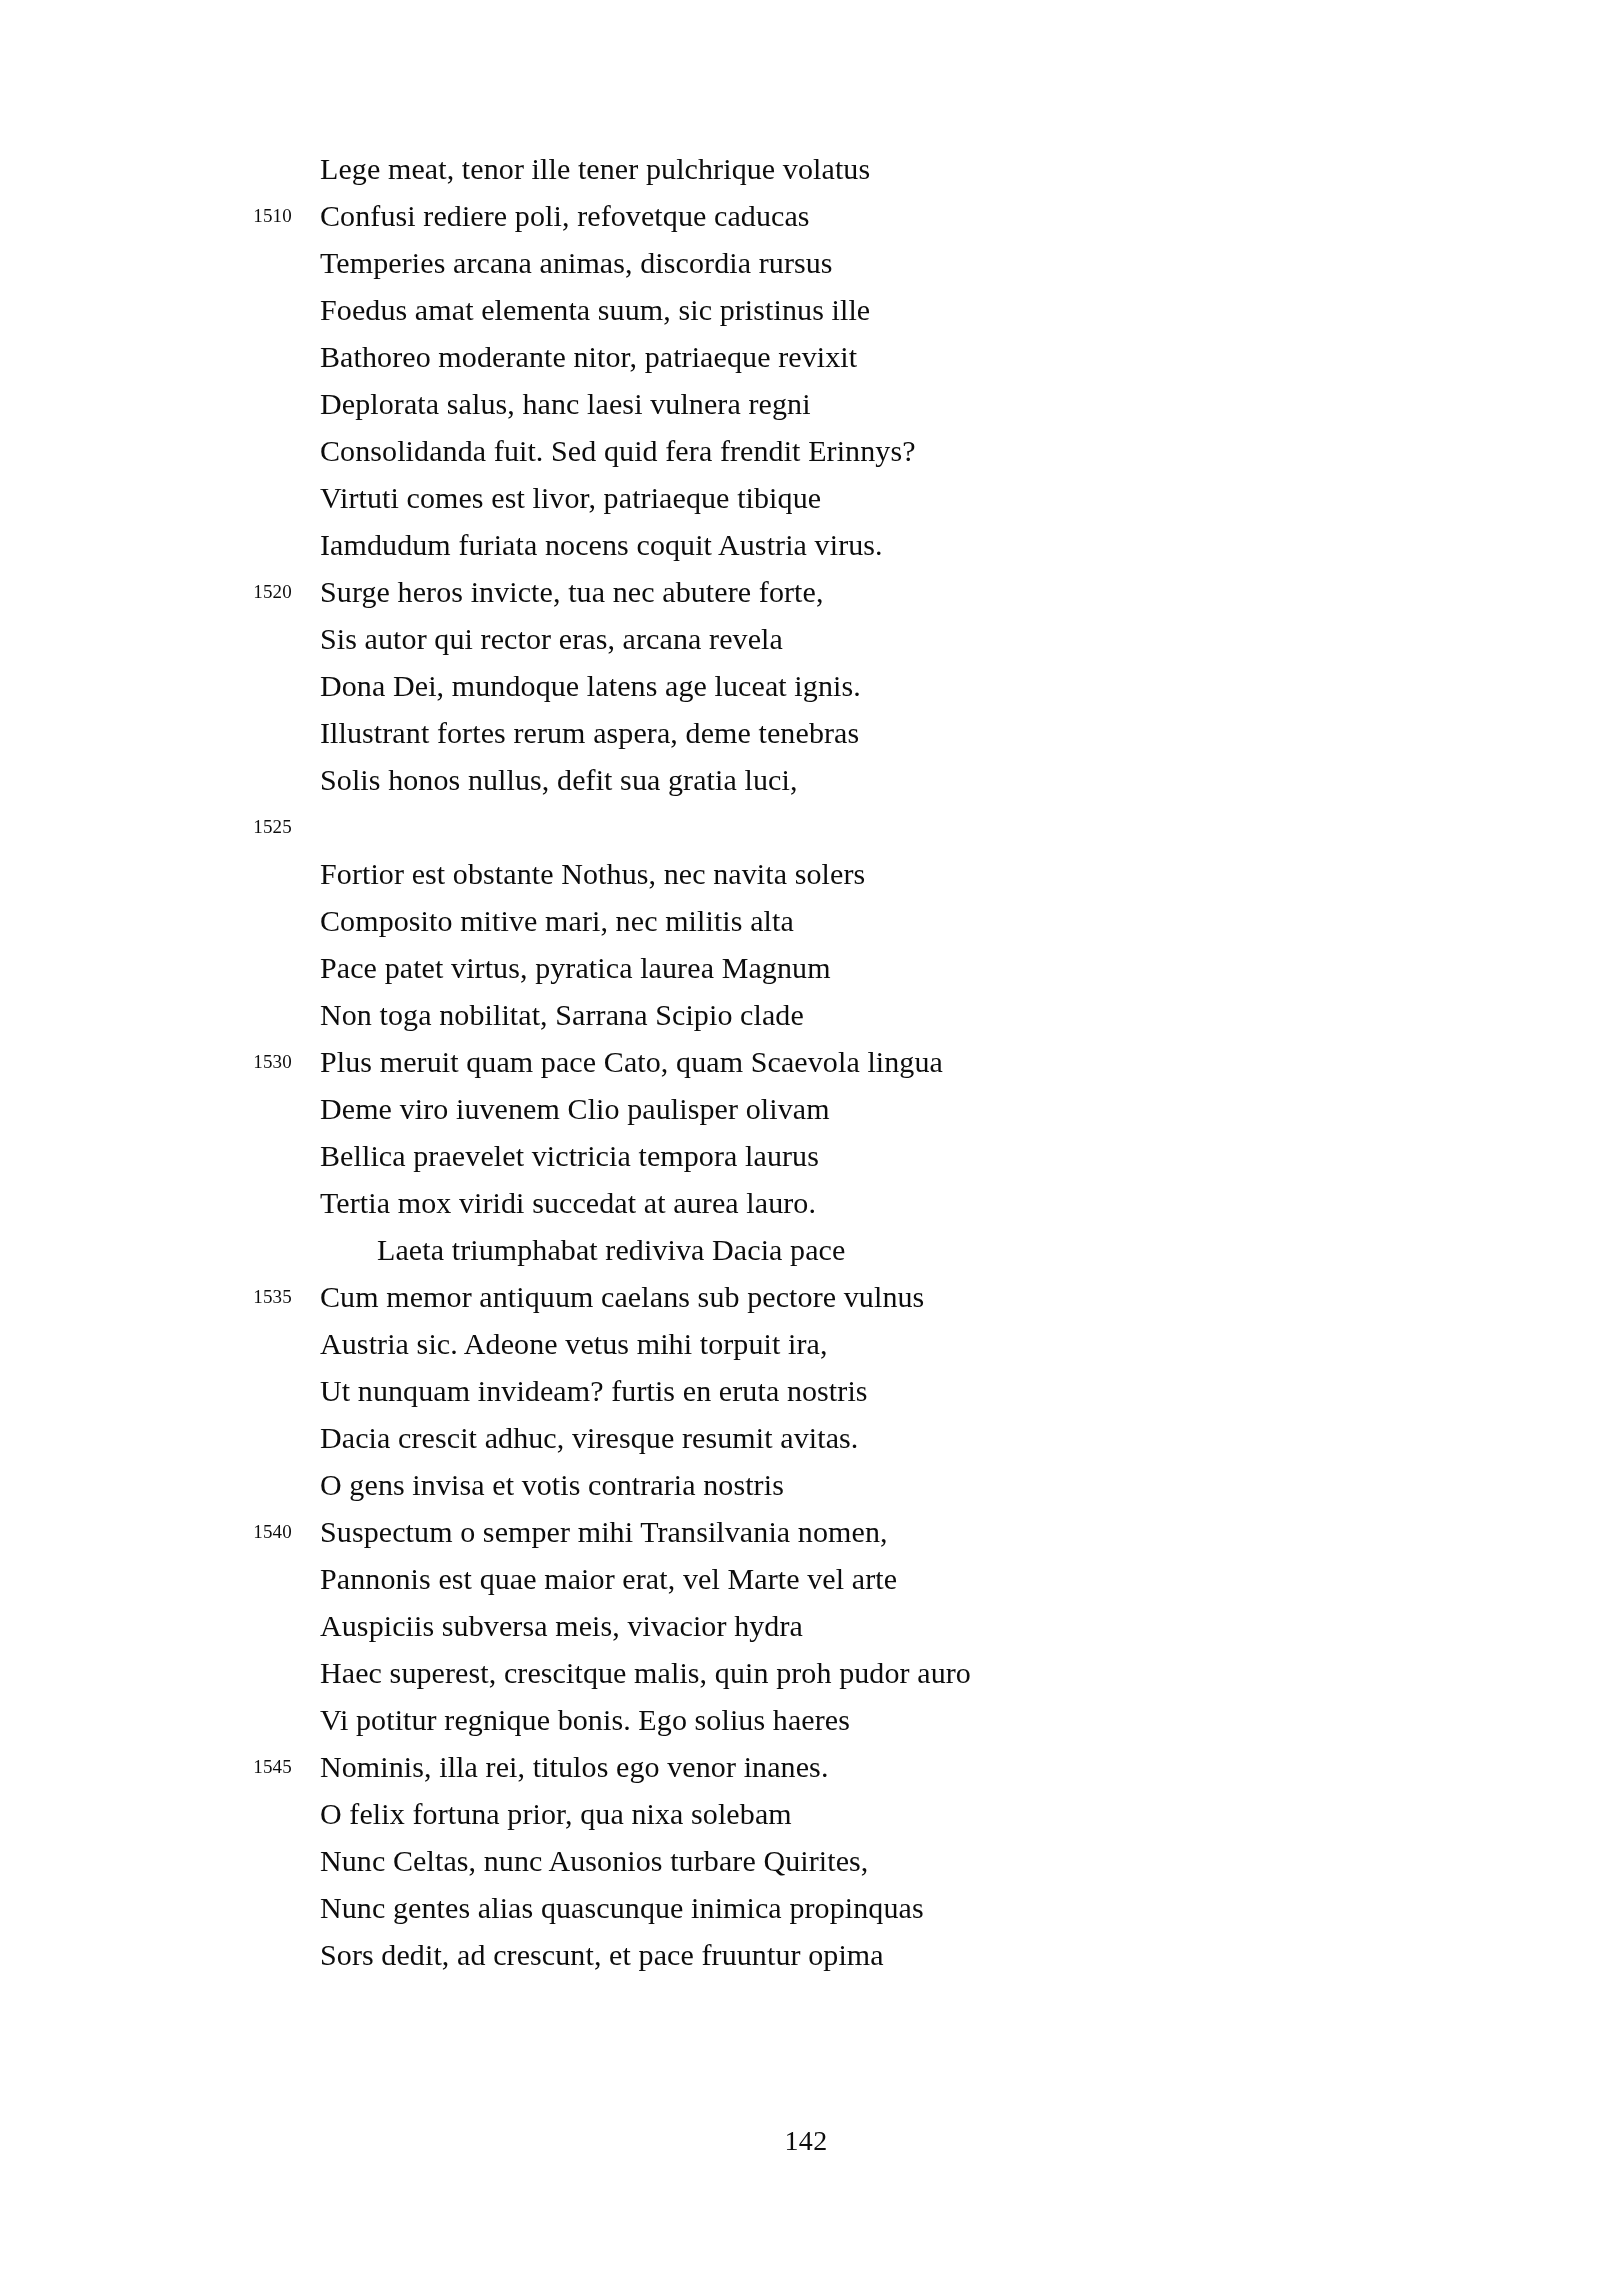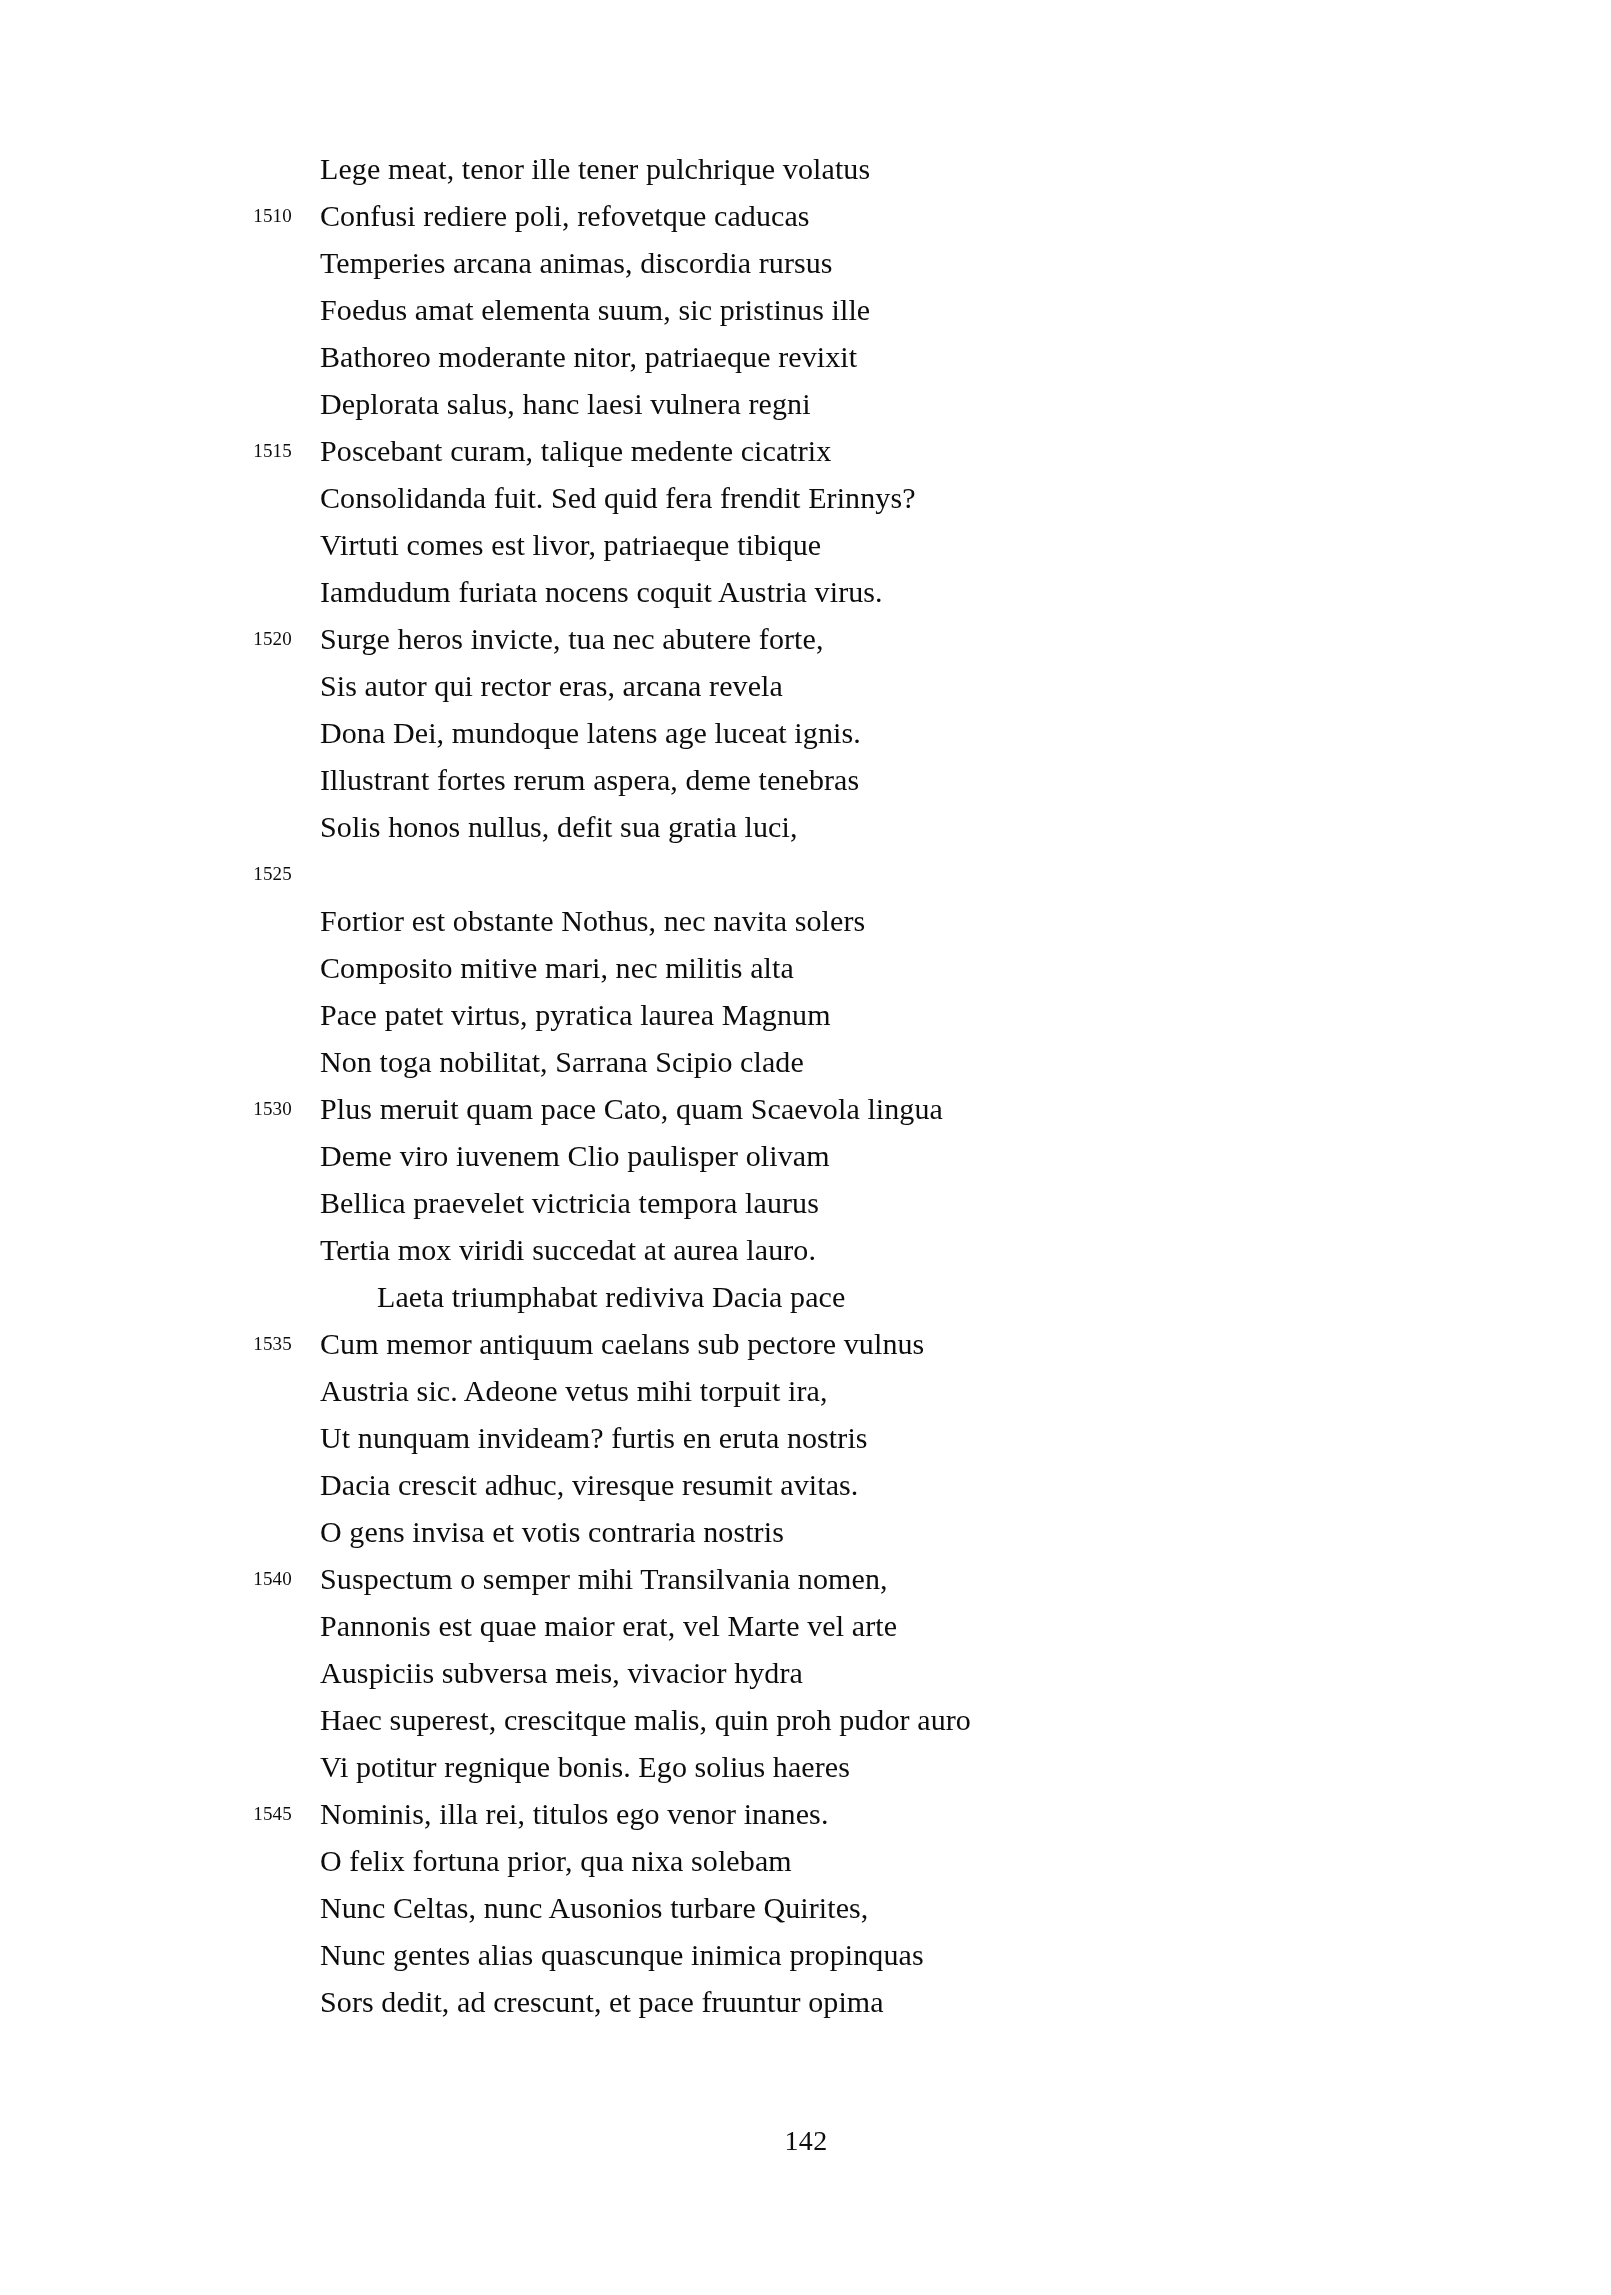--- a/index.html
+++ b/index.html
@@ -97,21 +97,20 @@
 
 <div class="page">
 
   <div class="verse-block">
       <div class="line"><span class="lineno"></span><span class="linetext">Lege meat, tenor ille tener pulchrique volatus</span></div>
       <div class="line"><span class="lineno">1510</span><span class="linetext">Confusi rediere poli, refovetque caducas</span></div>
       <div class="line"><span class="lineno"></span><span class="linetext">Temperies arcana animas, discordia rursus</span></div>
       <div class="line"><span class="lineno"></span><span class="linetext">Foedus amat elementa suum, sic pristinus ille</span></div>
       <div class="line"><span class="lineno"></span><span class="linetext">Bathoreo moderante nitor, patriaeque revixit</span></div>
       <div class="line"><span class="lineno"></span><span class="linetext">Deplorata salus, hanc laesi vulnera regni</span></div>
-      <div class="line"><span class="lineno">1515</span><span class="linetext">Poscebant curam, talique medente cicatrix</span></div>
       <div class="line"><span class="lineno"></span><span class="linetext">Consolidanda fuit. Sed quid fera frendit Erinnys?</span></div>
       <div class="line"><span class="lineno"></span><span class="linetext">Virtuti comes est livor, patriaeque tibique</span></div>
       <div class="line"><span class="lineno"></span><span class="linetext">Iamdudum furiata nocens coquit Austria virus.</span></div>
       <div class="line"><span class="lineno">1520</span><span class="linetext">Surge heros invicte, tua nec abutere forte,</span></div>
       <div class="line"><span class="lineno"></span><span class="linetext">Sis autor qui rector eras, arcana revela</span></div>
       <div class="line"><span class="lineno"></span><span class="linetext">Dona Dei, mundoque latens age luceat ignis.</span></div>
       <div class="line"><span class="lineno"></span><span class="linetext">Illustrant fortes rerum aspera, deme tenebras</span></div>
       <div class="line"><span class="lineno"></span><span class="linetext">Solis honos nullus, defit sua gratia luci,</span></div>
       <div class="line"><span class="lineno">1525</span></div>
       <div class="line"><span class="lineno"></span><span class="linetext">Fortior est obstante Nothus, nec navita solers</span></div>

